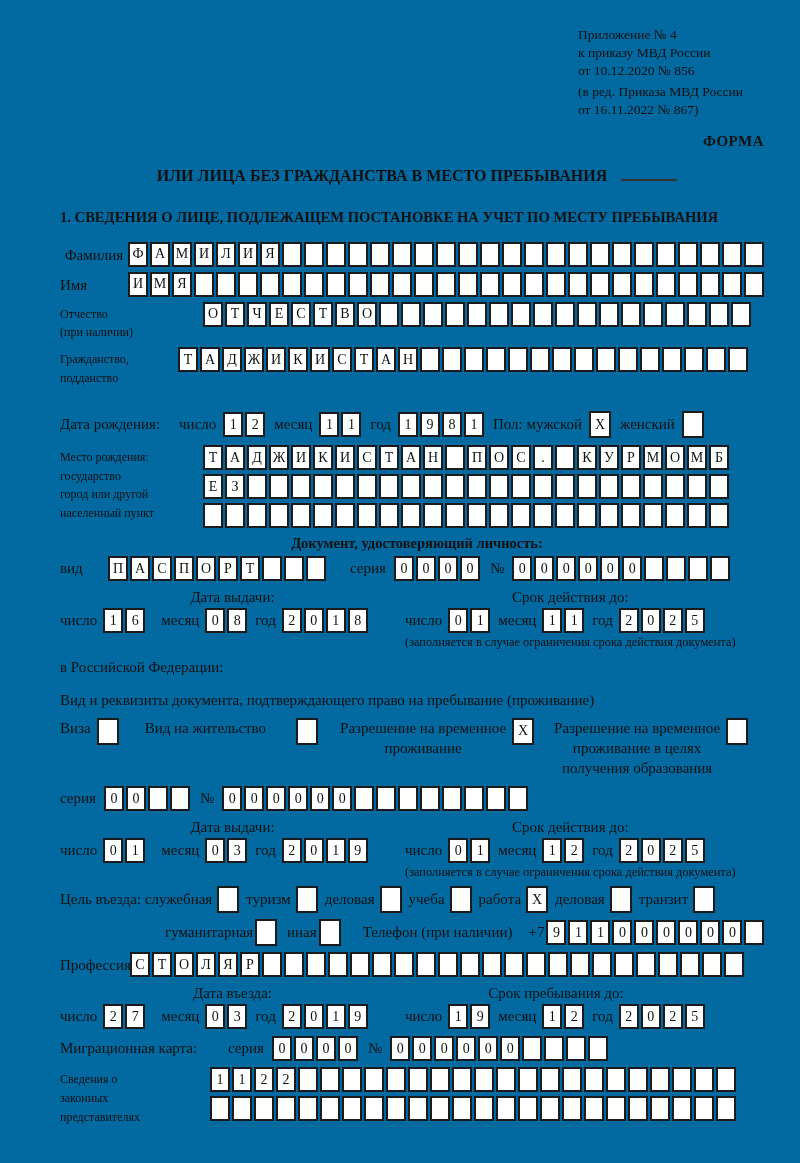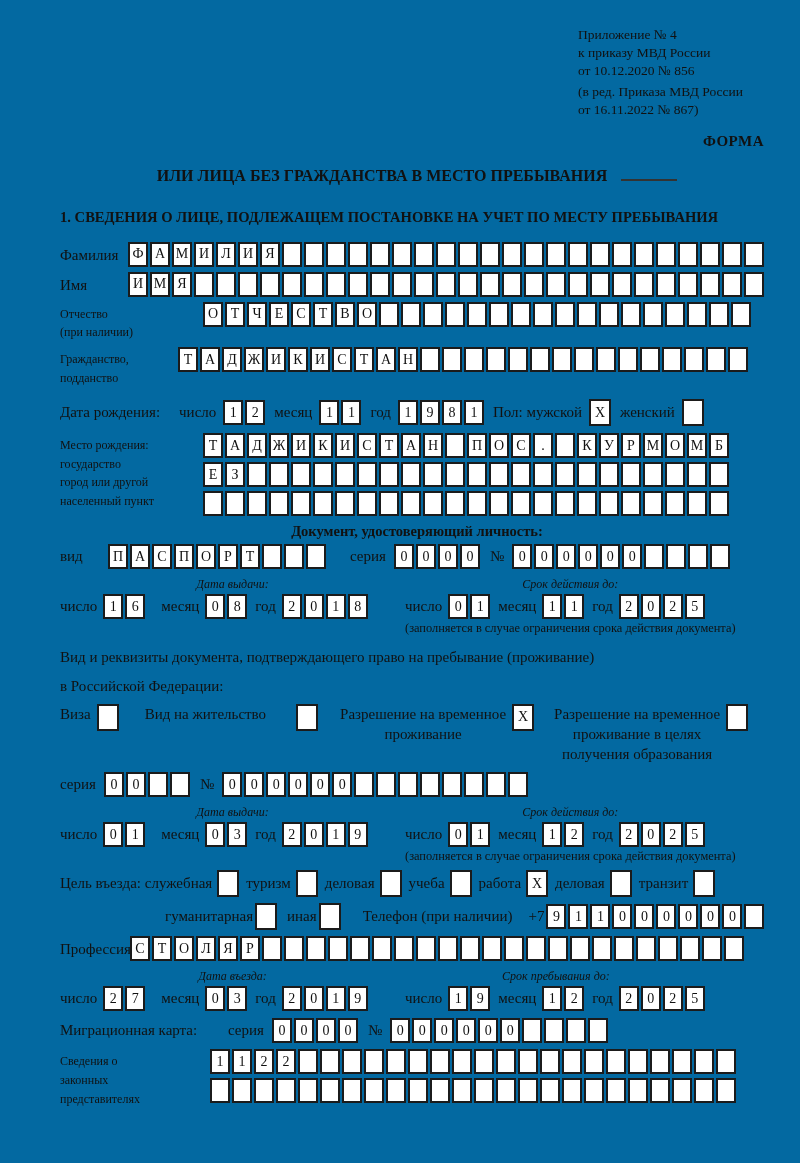--- a/index.html
+++ b/index.html
@@ -14,21 +14,21 @@
   .frow{display:flex;align-items:flex-start;margin-top:5px;}
   .lbl{font-size:15px;line-height:1.45;flex-shrink:0;padding-top:3px;}
   .cells{display:inline-flex;flex-wrap:nowrap;}
   .cell{width:16px;height:21px;border:2px solid #1b1b1b;margin-right:2px;display:inline-flex;align-items:center;justify-content:center;font-size:14px;flex-shrink:0;background:#fff;}
   .cbx .cell{width:18px;height:23px;}
   .inline{display:inline-flex;align-items:center;gap:5px;flex-wrap:nowrap;}
   .word{font-size:15px;white-space:nowrap;}
   .center-b{font-weight:bold;font-size:14.5px;text-align:center;margin-top:7px;}
   .twocol{display:flex;margin-top:8px;}
   .dcol{display:flex;flex-direction:column;align-items:flex-start;}
-  .dcol .dhead{font-size:12px;align-self:center;margin-bottom:2px;font-style:italic;}
+  .dcol .dhead{font-size:15px;align-self:center;margin-bottom:2px;}
   .note{font-size:12.4px;margin-top:2px;}
   .multi-lbl div{font-size:12px;line-height:1.55;}
   .cbitem{display:flex;align-items:flex-start;gap:6px;}
   .cblabel{font-size:15px;text-align:center;line-height:1.35;}
   .stack{display:flex;flex-direction:column;gap:4px;}
 </style>
 </head>
 <body>
 
 <div class="page">
@@ -46,21 +46,21 @@
 
   
   <div class="title">
     <div><span>ИЛИ ЛИЦА БЕЗ ГРАЖДАНСТВА В МЕСТО ПРЕБЫВАНИЯ</span><span class="uline"></span></div>
   </div>
 
   <div class="sect">1. СВЕДЕНИЯ О ЛИЦЕ, ПОДЛЕЖАЩЕМ ПОСТАНОВКЕ НА УЧЕТ ПО МЕСТУ ПРЕБЫВАНИЯ</div>
 
   
   <div class="frow" style="margin-top:16px;">
-    <span class="lbl" style="width:68px;">Фамилия</span>
+    <span class="lbl" style="width:68px;text-align:center;">Фамилия</span>
     <span class="cells">
         <span class="cell">Ф</span>
         <span class="cell">А</span>
         <span class="cell">М</span>
         <span class="cell">И</span>
         <span class="cell">Л</span>
         <span class="cell">И</span>
         <span class="cell">Я</span>
         <span class="cell"></span>
         <span class="cell"></span>
@@ -188,21 +188,21 @@
         <span class="cell"></span>
         <span class="cell"></span>
         <span class="cell"></span>
         <span class="cell"></span>
         <span class="cell"></span>
         <span class="cell"></span>
       </span>
   </div>
 
   
-  <div class="frow inline" style="gap:7px;margin-top:12px;">
+  <div class="frow inline" style="gap:7px;margin-top:24px;">
     <span class="word">Дата рождения:</span>
     <span class="word" style="margin-left:12px;">число</span>
     <span class="cells">
         <span class="cell">1</span>
         <span class="cell">2</span>
       </span>
     <span class="word">месяц</span>
     <span class="cells">
         <span class="cell">1</span>
         <span class="cell">1</span>
@@ -396,22 +396,22 @@
             <span class="cell">0</span>
             <span class="cell">2</span>
             <span class="cell">5</span>
           </span>
       </span>
       <span class="note">(заполняется в случае ограничения срока действия документа)</span>
     </div>
   </div>
 
   
+  <div class="lbl" style="margin-top:4px;">в Российской Федерации:</div>
   <div class="lbl" style="margin-top:8px;">Вид и реквизиты документа, подтверждающего право на пребывание (проживание)</div>
-  <div class="lbl" style="margin-top:4px;">в Российской Федерации:</div>
 
   <div class="frow" style="gap:10px;margin-top:6px;">
     <span class="cbitem">
       <span class="cblabel">Виза</span>
       <span class="cells cbx">
           <span class="cell"></span>
         </span>
     </span>
     <span class="cbitem" style="margin-left:14px;">
       <span class="cblabel">Вид на жительство</span>

